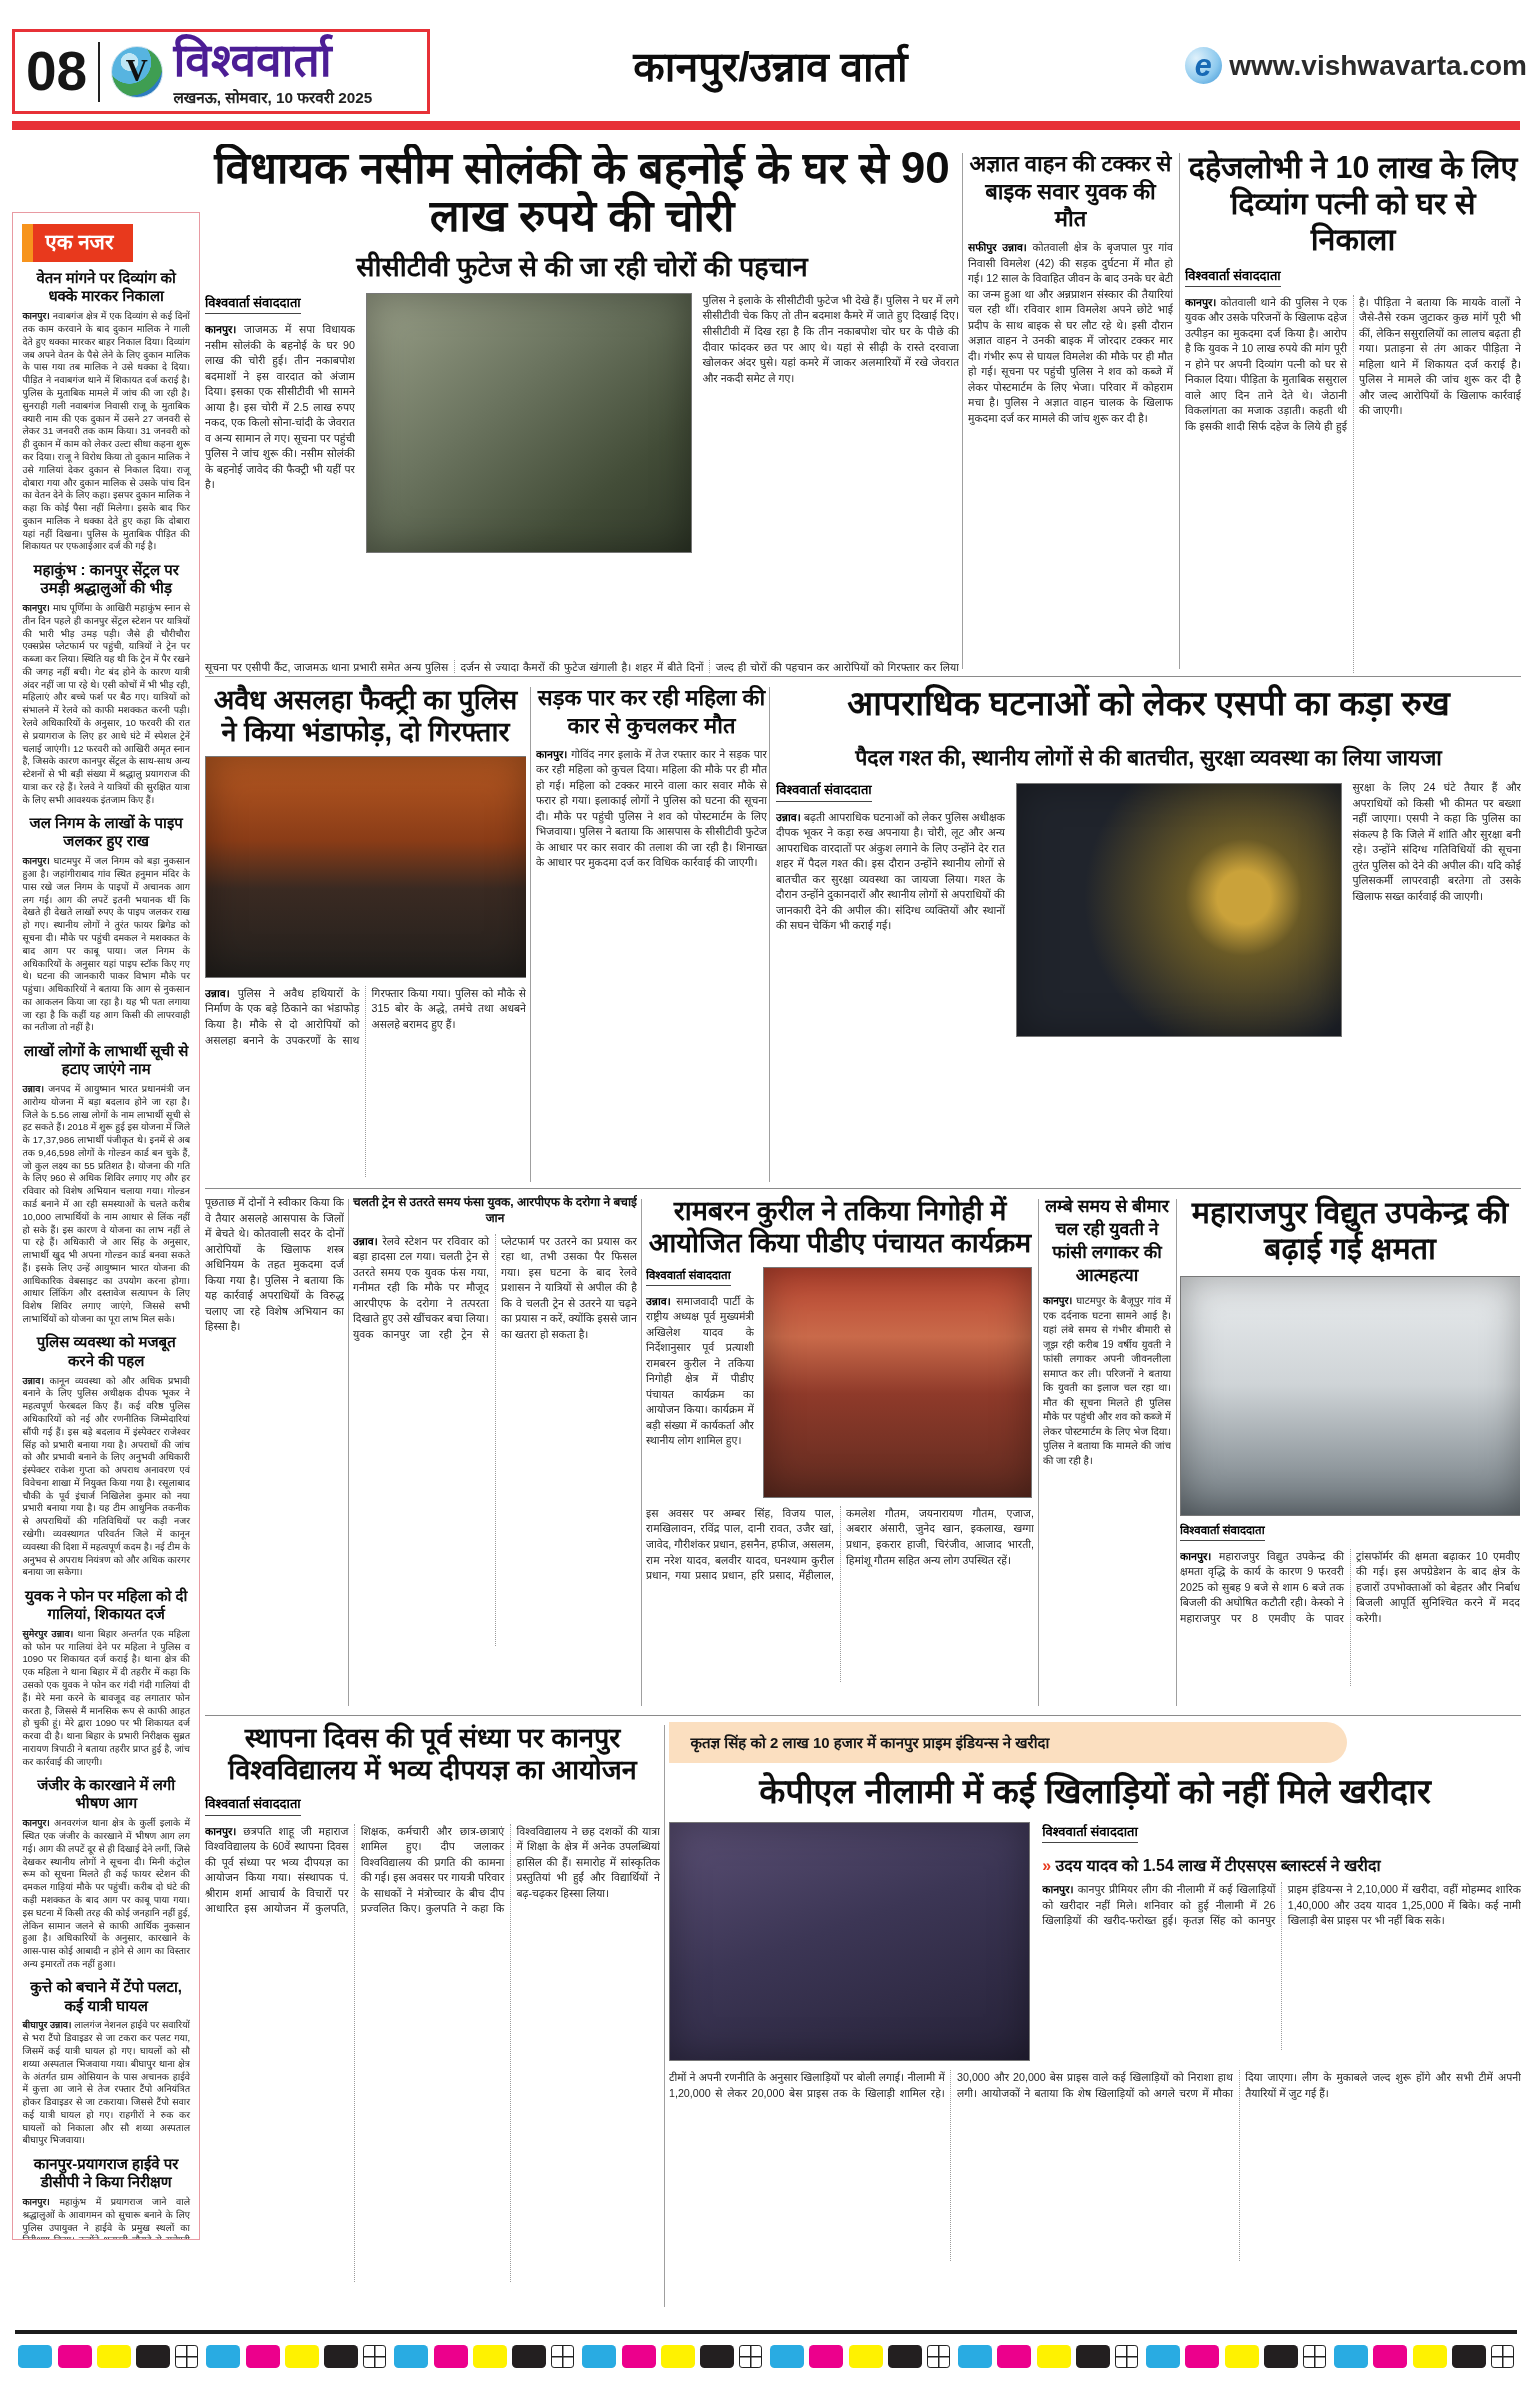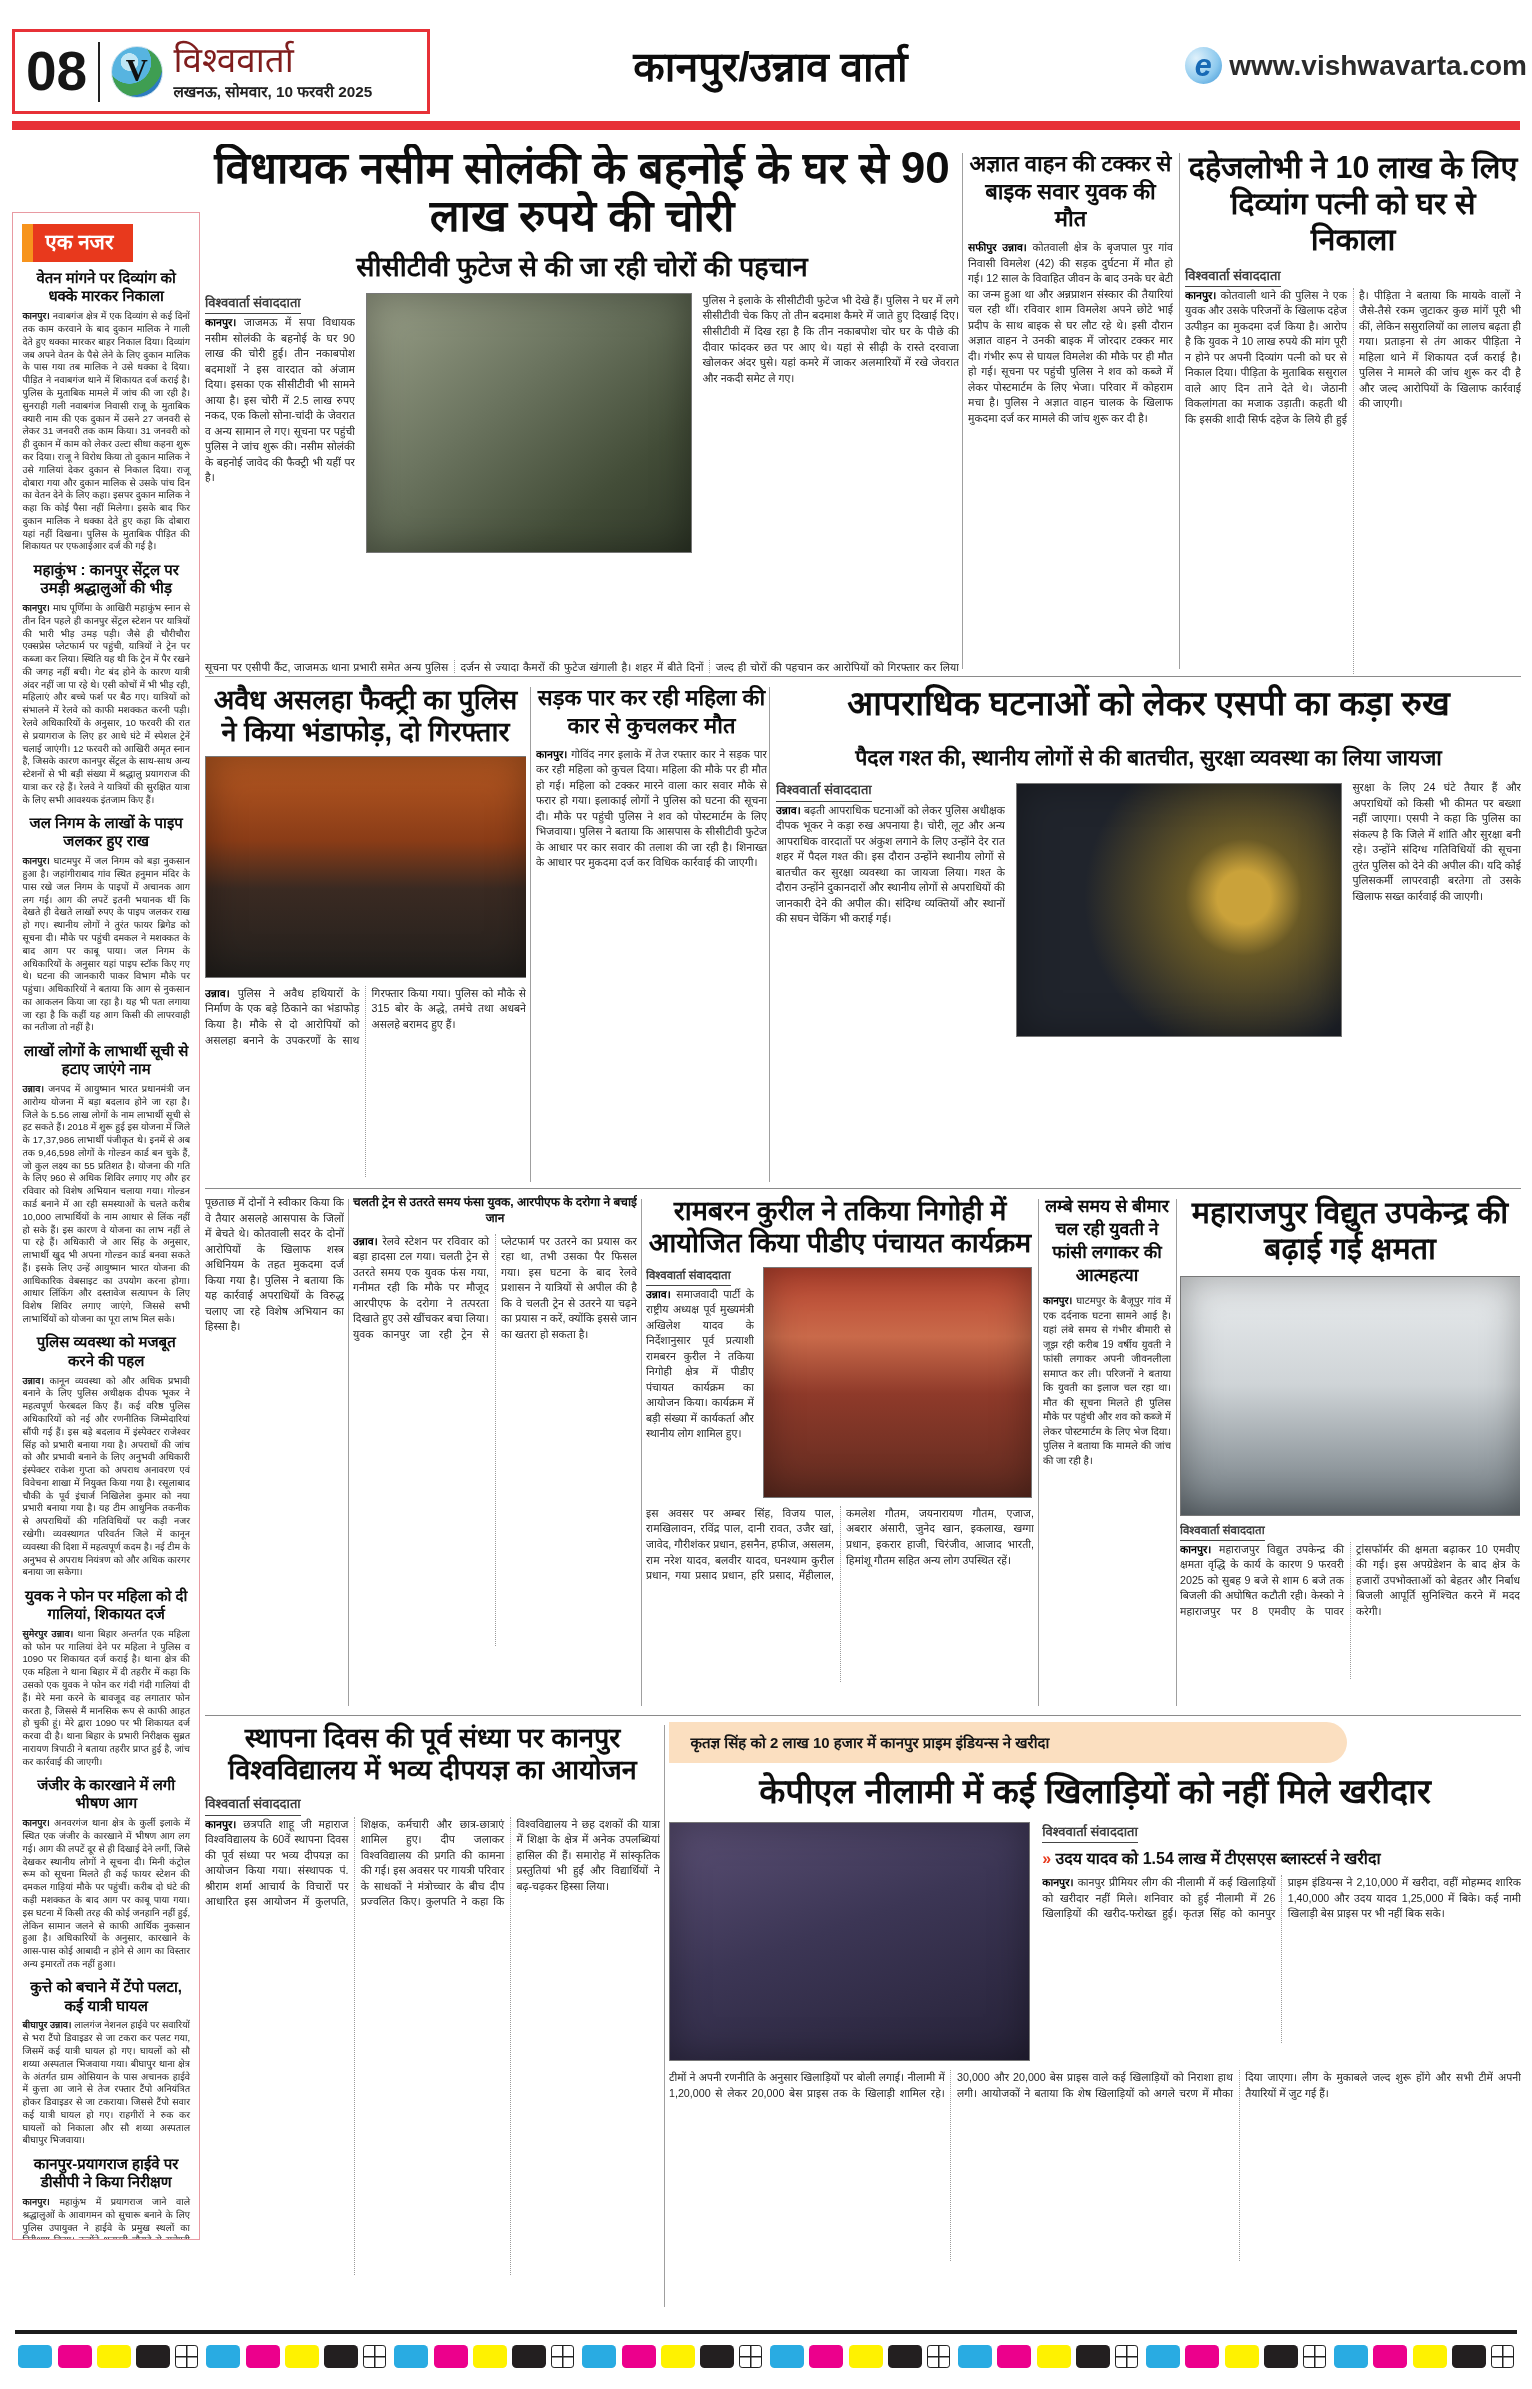--- a/index.html
+++ b/index.html
@@ -6,35 +6,35 @@
   body{width:1533px;height:2389px;position:relative;background:#fff;
        font-family:"Liberation Sans","DejaVu Sans",sans-serif;color:#1a1a1a;overflow:hidden}
   h1,h2,h3,p{margin:0;padding:0}
   .abs{position:absolute}
   .hl{font-weight:bold;color:#0e0e0e}
   .center{text-align:center}
   .body-txt{font-size:10.7px;line-height:1.45;text-align:justify;color:#1f1f1f;overflow:hidden}
   .body-txt b{color:#000}
   .cols2{column-count:2;column-gap:12.2px;column-rule:0.8px dotted #9a9a9a}
   .cols3{column-count:3;column-gap:12.2px;column-rule:0.8px dotted #9a9a9a}
-  .byline{font-weight:bold;font-size:13px;color:#404040;border-bottom:1.5px solid #444;
-          display:inline-block;padding-bottom:2.3px;margin-bottom:1px}
+  .byline{font-weight:bold;font-size:13px;color:#000000;border-bottom:1.5px solid #444;
+          display:inline-block;padding-bottom:2.3px;margin-bottom:8px}
   .photo{box-shadow:inset 0 0 38px rgba(0,0,0,.35);border:0.8px solid #777}
   .vr{position:absolute;width:0;border-left:0.8px solid #9f9f9f}
   .hr{position:absolute;height:0;border-top:1.5px solid #8a8a8a}
   
   #mast-box{left:12.2px;top:29px;width:418px;height:85px;border:3.1px solid #e73137;
             display:flex;align-items:center;gap:10.7px;padding:0 10.7px;box-sizing:border-box}
   #page-no{font-size:55px;font-weight:bold;color:#161616;line-height:1}
   #mast-div{width:2.3px;height:60px;background:#222}
   #logo{width:50px;height:50px;border-radius:50%;
         background:radial-gradient(circle at 35% 30%,#bfe6f5 0 18%,#57b4e0 19% 45%,#3f9e52 46% 70%,#2d7cc0 71% 100%);
         display:flex;align-items:center;justify-content:center;border:1.5px solid #cfe3ee}
   #logo span{font-size:30.5px;font-weight:bold;color:#111;font-family:"Liberation Serif",serif}
-  #paper-name{font-size:35px;font-weight:normal;color:#7f1d1d;line-height:1.05}
+  #paper-name{font-size:46px;font-weight:bold;color:#4c1d95;line-height:1.05}
   #dateline{font-size:15.3px;font-weight:bold;color:#222;margin-top:3.1px}
   #section-title{left:534px;top:37px;width:473px;font-size:41px;font-weight:bold;text-align:center;color:#0d0d0d}
   #site{left:1168px;top:47px;width:359px;display:flex;align-items:center;gap:7.6px;justify-content:flex-end}
   #site .e-icon{width:37px;height:37px;border-radius:50%;
         background:radial-gradient(circle at 30% 30%,#dff1fb,#8cc9ee 60%,#3a92d4);
         color:#1769b5;font-size:30.5px;font-weight:bold;font-style:italic;
         display:flex;align-items:center;justify-content:center;line-height:1}
   #site .url{font-size:28px;font-weight:bold;color:#2b2b2b}
   #red-rule{left:12.2px;top:121px;width:1508px;height:9.2px;background:#e73137}
   

